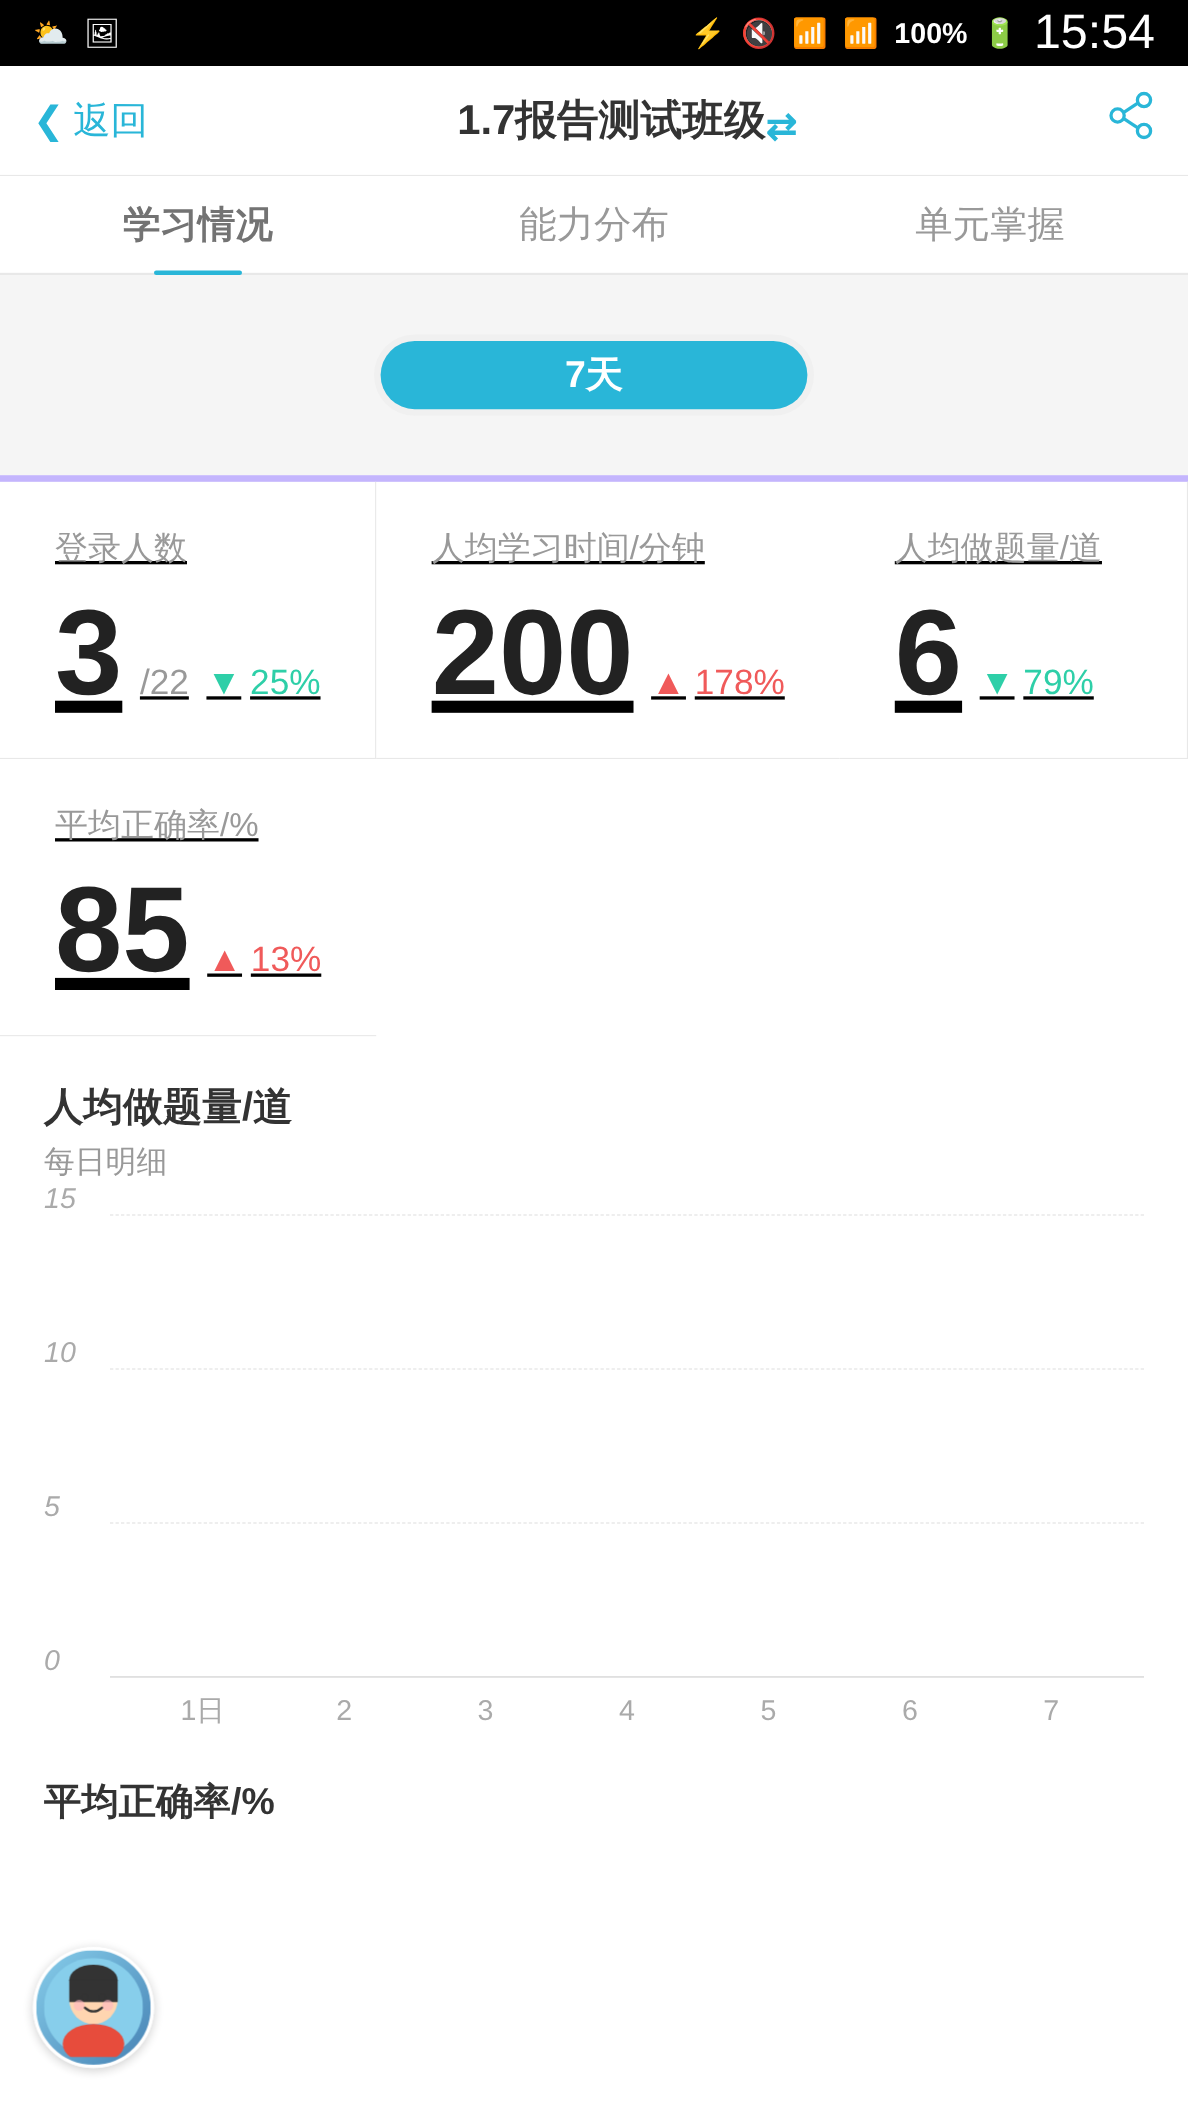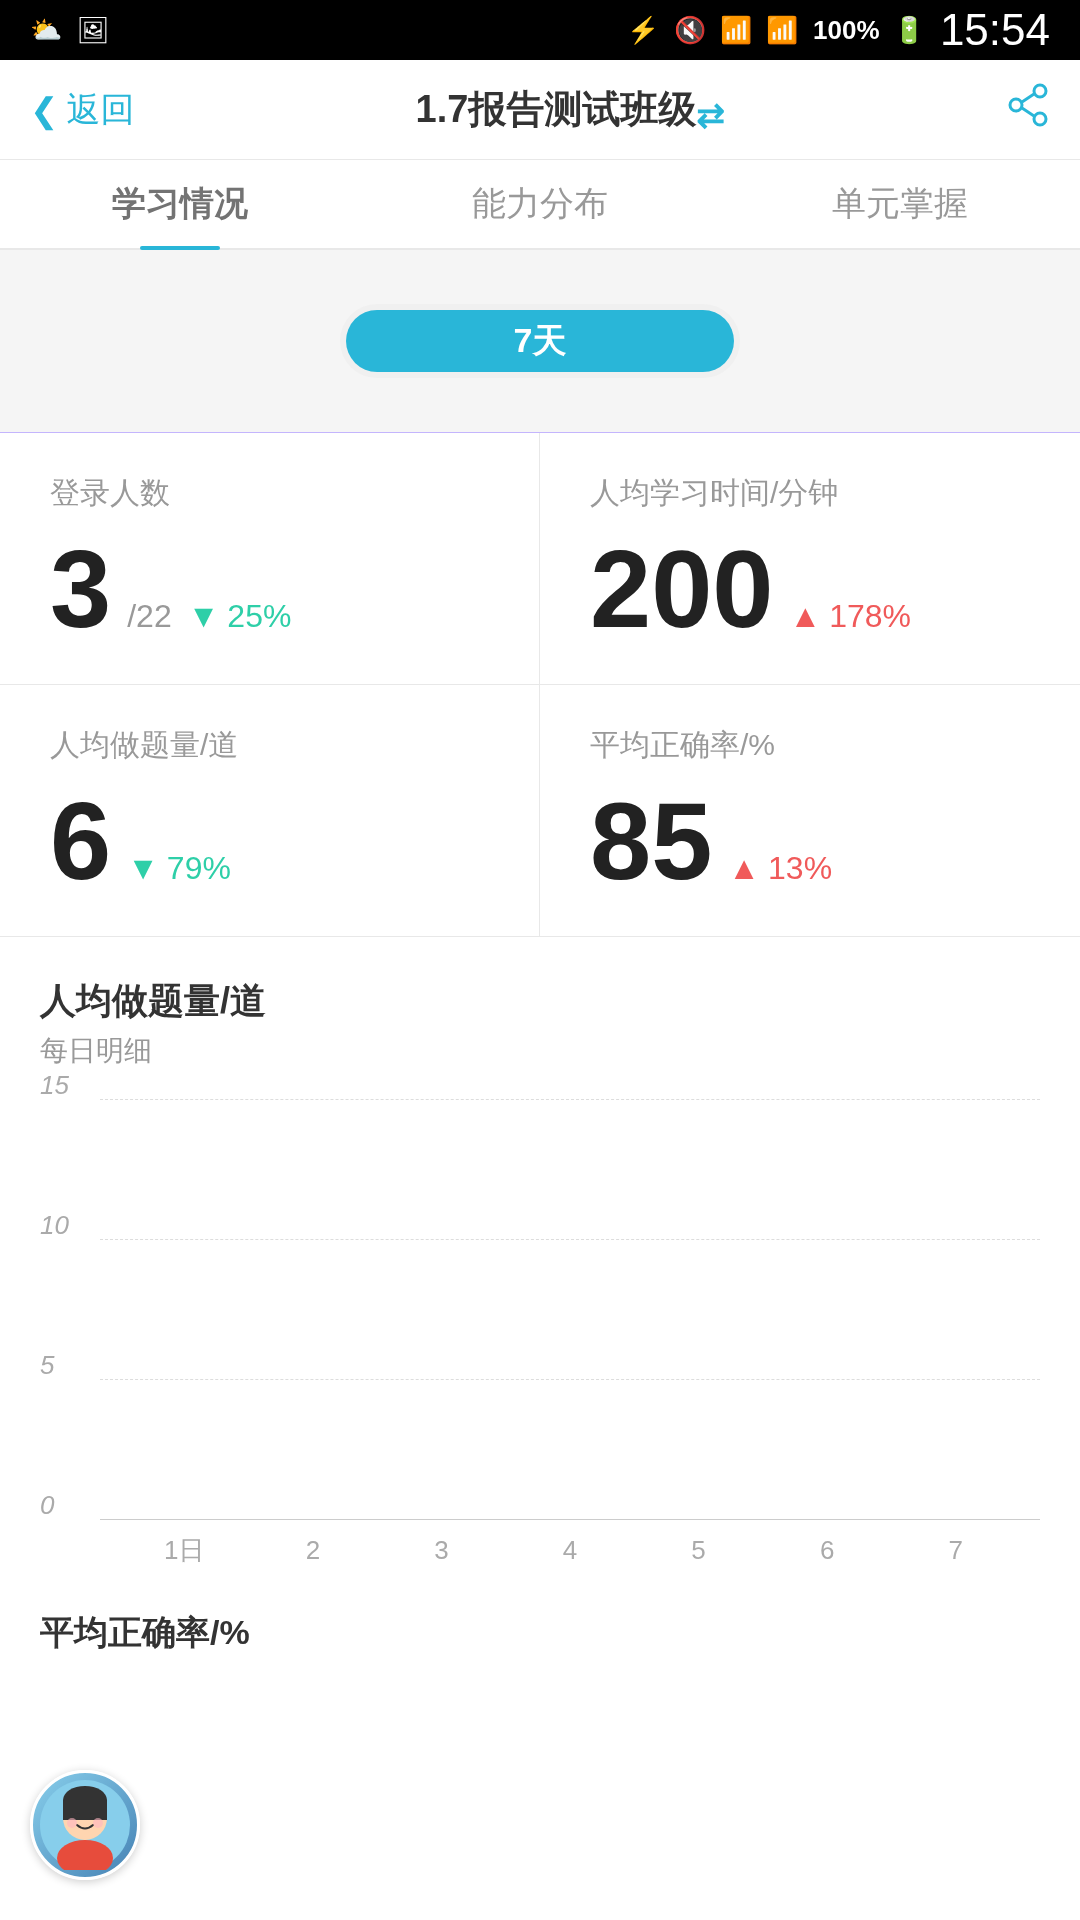--- a/index.html
+++ b/index.html
@@ -103,22 +103,23 @@
       color: #fff;
       font-weight: 600;
     }
     .period-btn.inactive {
       color: #666;
     }
 
     
     .stats-grid {
       display: grid;
-      grid-template-columns: 1fr 1fr;
-      border-top: 1px solid #c4b5fd;
+      grid-template-columns: 1fr 1fr 1fr;
+      border-top: 6px solid #c4b5fd;
+      text-decoration: underline;
     }
     .stat-cell {
       padding: 40px 50px;
       border-bottom: 1px solid #e8e8e8;
     }
     .stat-cell:nth-child(odd) {
       border-right: 1px solid #e8e8e8;
     }
     .stat-label {
       font-size: 30px;

